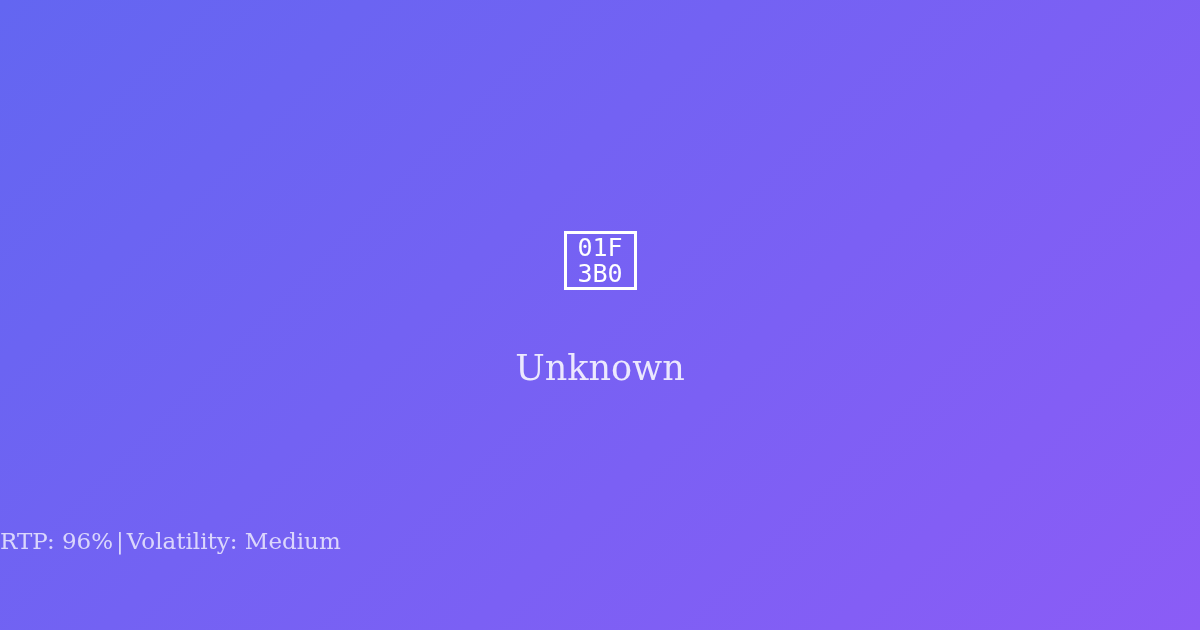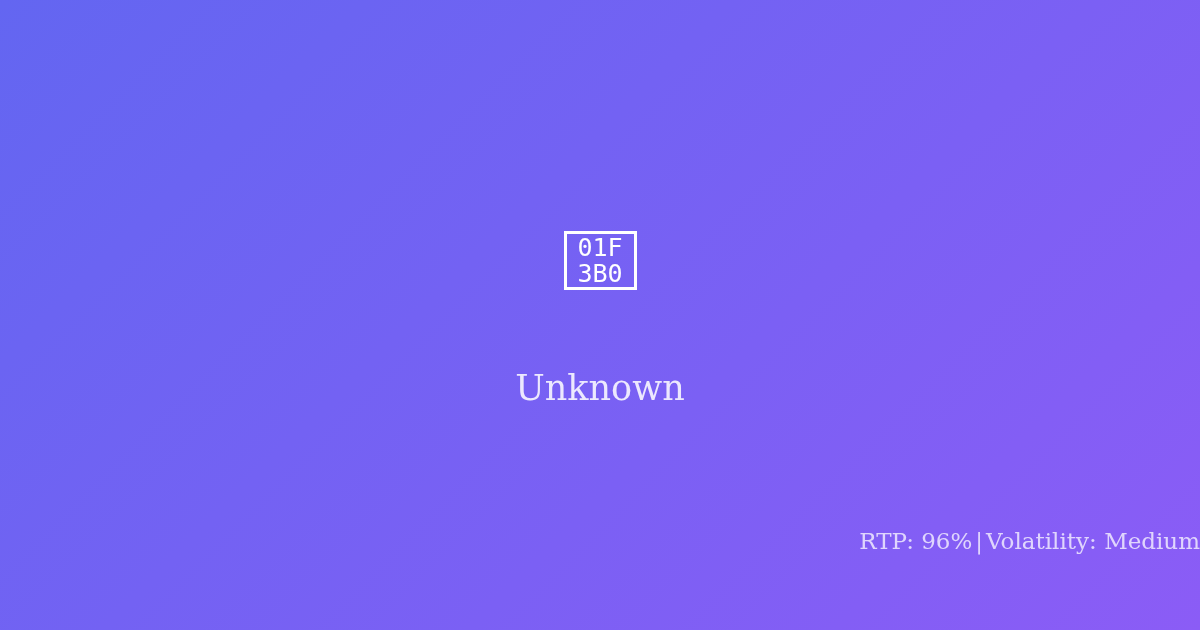--- a/index.html
+++ b/index.html
@@ -74,37 +74,37 @@
     letter-spacing: 0.2px;
     margin: 0;
     padding: 0;
   }
 
   
   #provider {
     position: absolute;
     left: 0;
     right: 0;
-    top: 368px;
+    top: 348px;
     text-align: center;
     font-family: "DejaVu Serif", "Liberation Serif", serif;
     font-weight: 400;
     font-size: 35px;
     line-height: 1.15;
     color: rgba(255, 255, 255, 0.86);
     margin: 0;
   }
 
   
   #meta-line {
     position: absolute;
     left: 0;
     right: 0;
     top: 528px;
-    text-align: right;
+    text-align: left;
     font-family: "DejaVu Serif", "Liberation Serif", serif;
     font-weight: 400;
     font-size: 23px;
     line-height: 1.2;
     color: rgba(255, 255, 255, 0.74);
     margin: 0;
   }
 
   #meta-line .meta-sep {
     padding: 0 3px;

